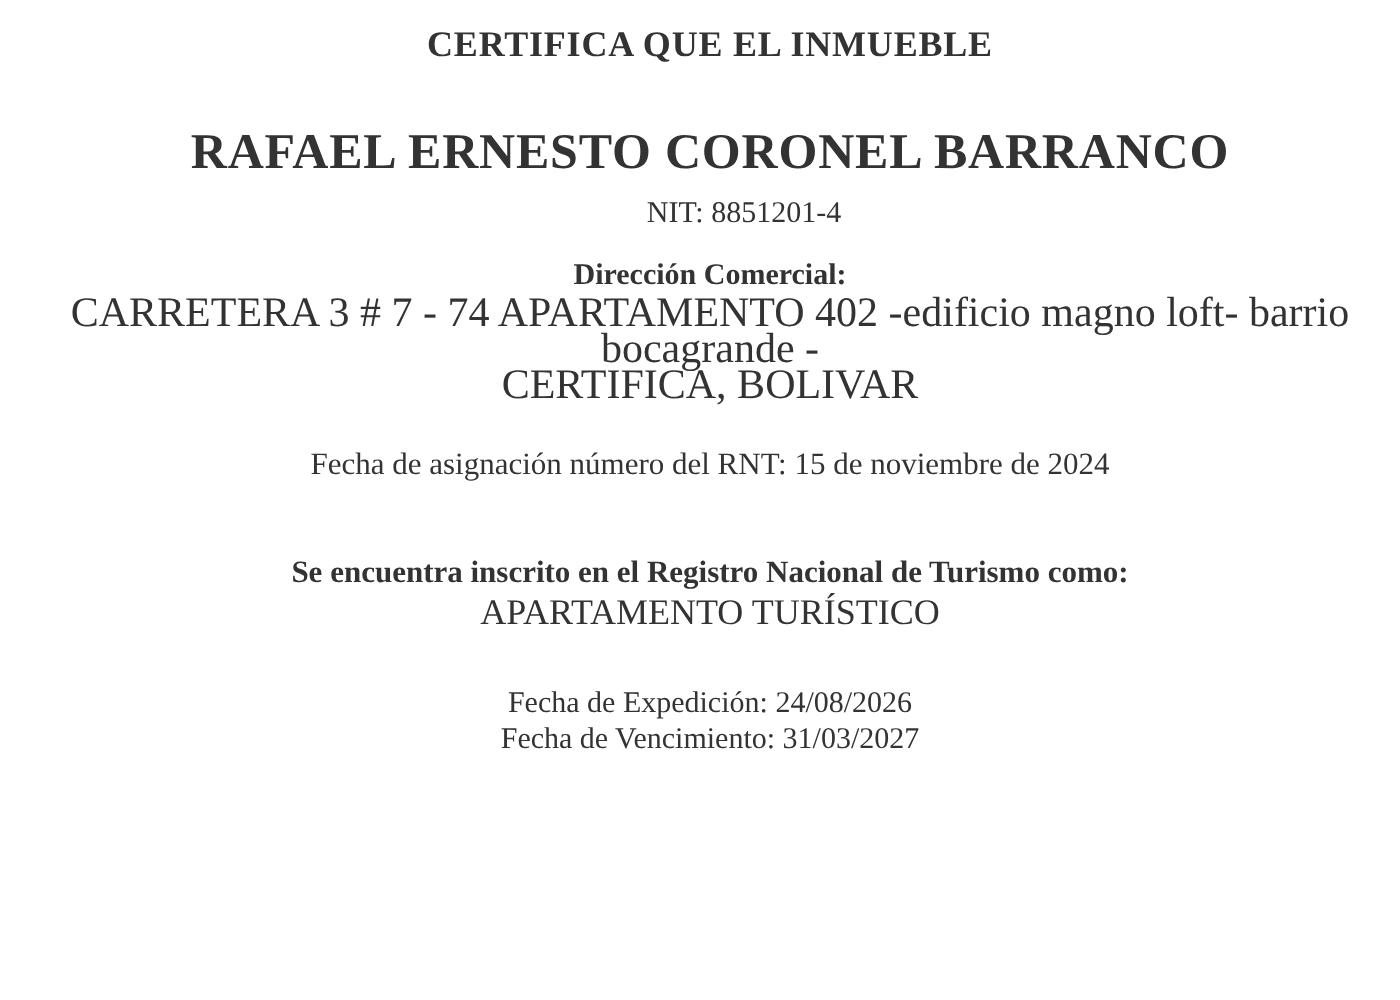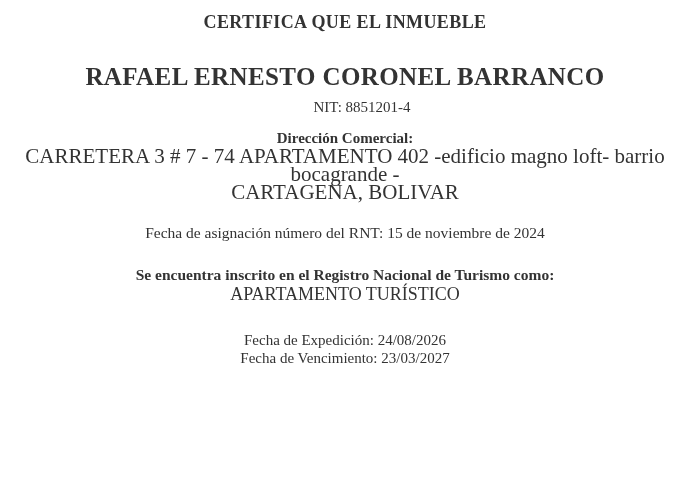--- a/index.html
+++ b/index.html
@@ -11,20 +11,21 @@
     height: 500px;
     background: #ffffff;
     font-family: "Liberation Serif", "DejaVu Serif", serif;
     color: #333333;
     overflow: hidden;
   }
   .page {
     width: 690px;
     padding-top: 12px;
     text-align: center;
+    padding-left: 10px;
   }
   .cert-title {
     font-size: 18px;
     line-height: 20px;
     font-weight: bold;
     letter-spacing: 0.4px;
   }
   .owner-name {
     font-size: 25px;
     line-height: 26px;
@@ -50,21 +51,21 @@
   }
   .rnt-line {
     font-size: 15.5px;
     line-height: 18px;
     margin-top: 23px;
   }
   .registry-line {
     font-size: 15.5px;
     line-height: 18px;
     font-weight: bold;
-    margin-top: 24px;
+    margin-top: 36px;
   }
   .category-line {
     font-size: 22px;
     line-height: 26px;
     font-weight: bold;
     letter-spacing: 0.3px;
     margin-top: 11px;
   }
   .subcategory-line {
     font-size: 18px;
@@ -87,36 +88,36 @@
 
   <div class="nit-line">
     <span>NIT:</span>
     <span>8851201-4</span>
   </div>
 
   <div class="addr-label">Dirección Comercial:</div>
 
   <div class="addr-line">CARRETERA 3 # 7 - 74 APARTAMENTO 402 -edificio magno loft- barrio bocagrande -</div>
 
-  <div class="addr-line">CARTAGENA, BOLIVAR</div>
+  <div class="addr-line">CERTIFICA, BOLIVAR</div>
 
   <div class="rnt-line">
     <span>Fecha de asignación número del RNT:</span>
     <span>15 de noviembre de 2024</span>
   </div>
 
   <div class="registry-line">Se encuentra inscrito en el Registro Nacional de Turismo como:</div>
 
 
   <div class="subcategory-line">APARTAMENTO TURÍSTICO</div>
 
   <div class="dates-block">
     <div>
       <span>Fecha de Expedición:</span>
       <span>24/08/2026</span>
     </div>
     <div>
       <span>Fecha de Vencimiento:</span>
-      <span>23/03/2027</span>
+      <span>31/03/2027</span>
     </div>
   </div>
 
 </div>
 
 </body></html>

